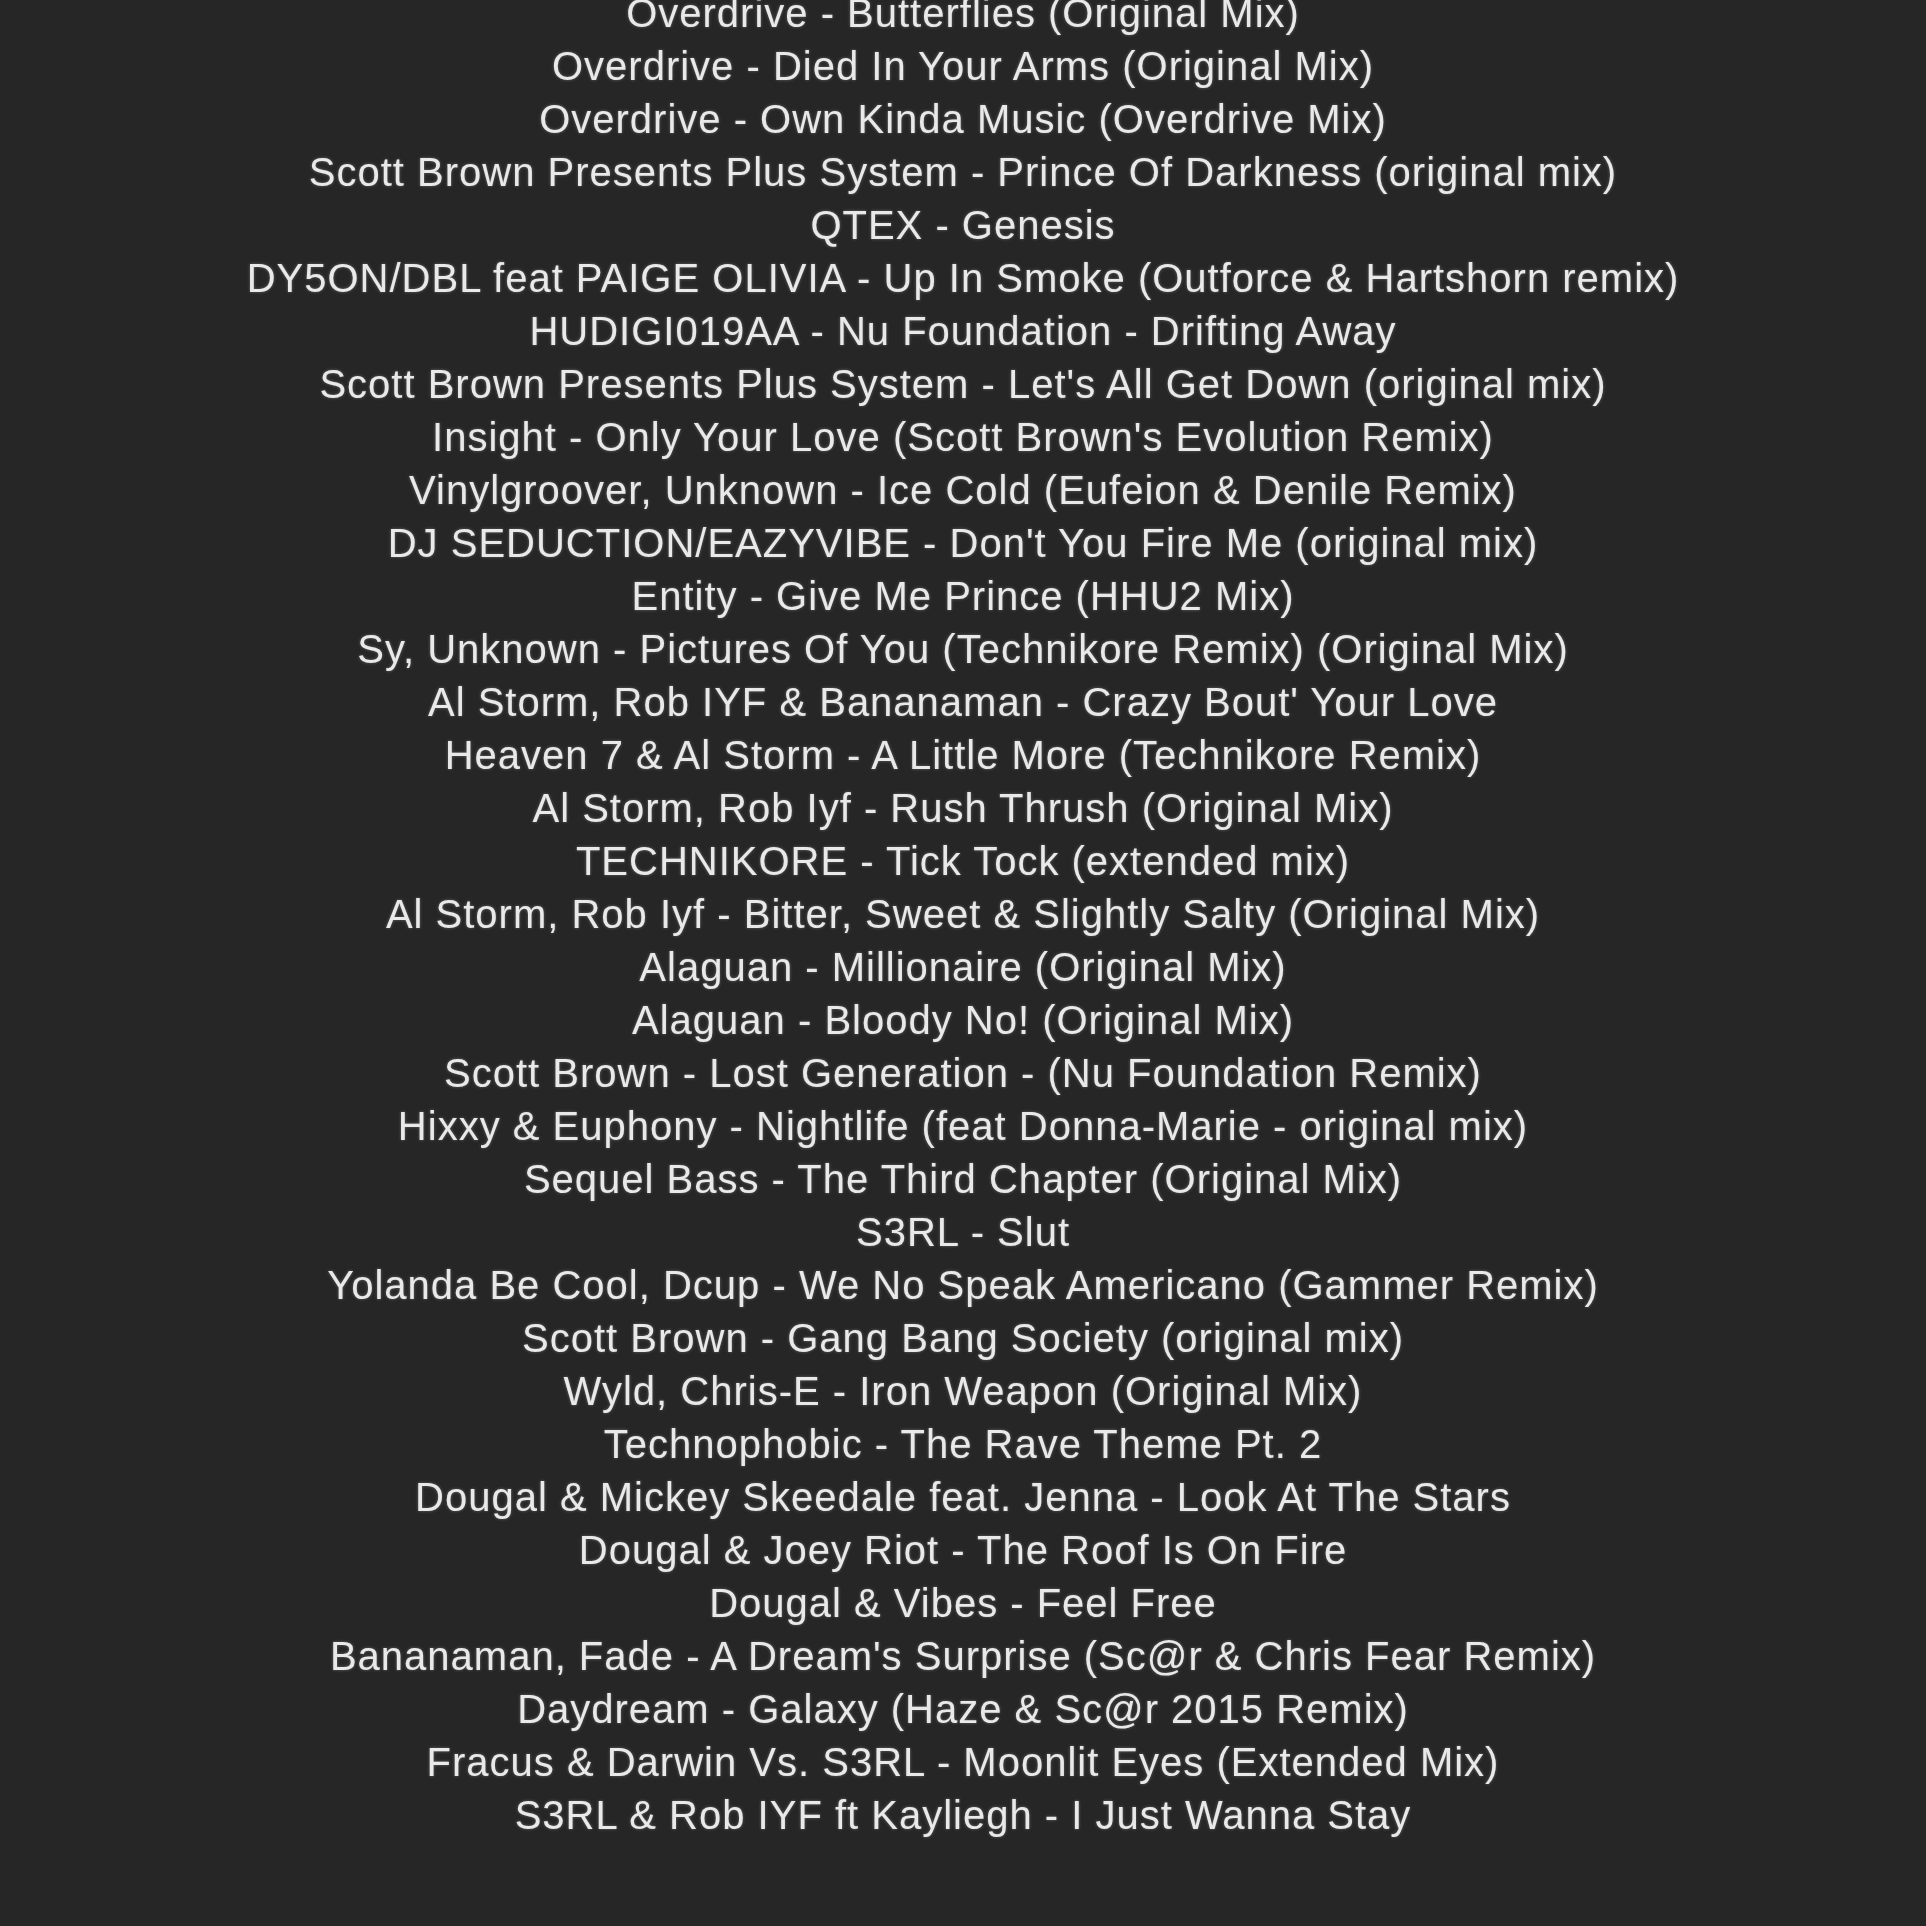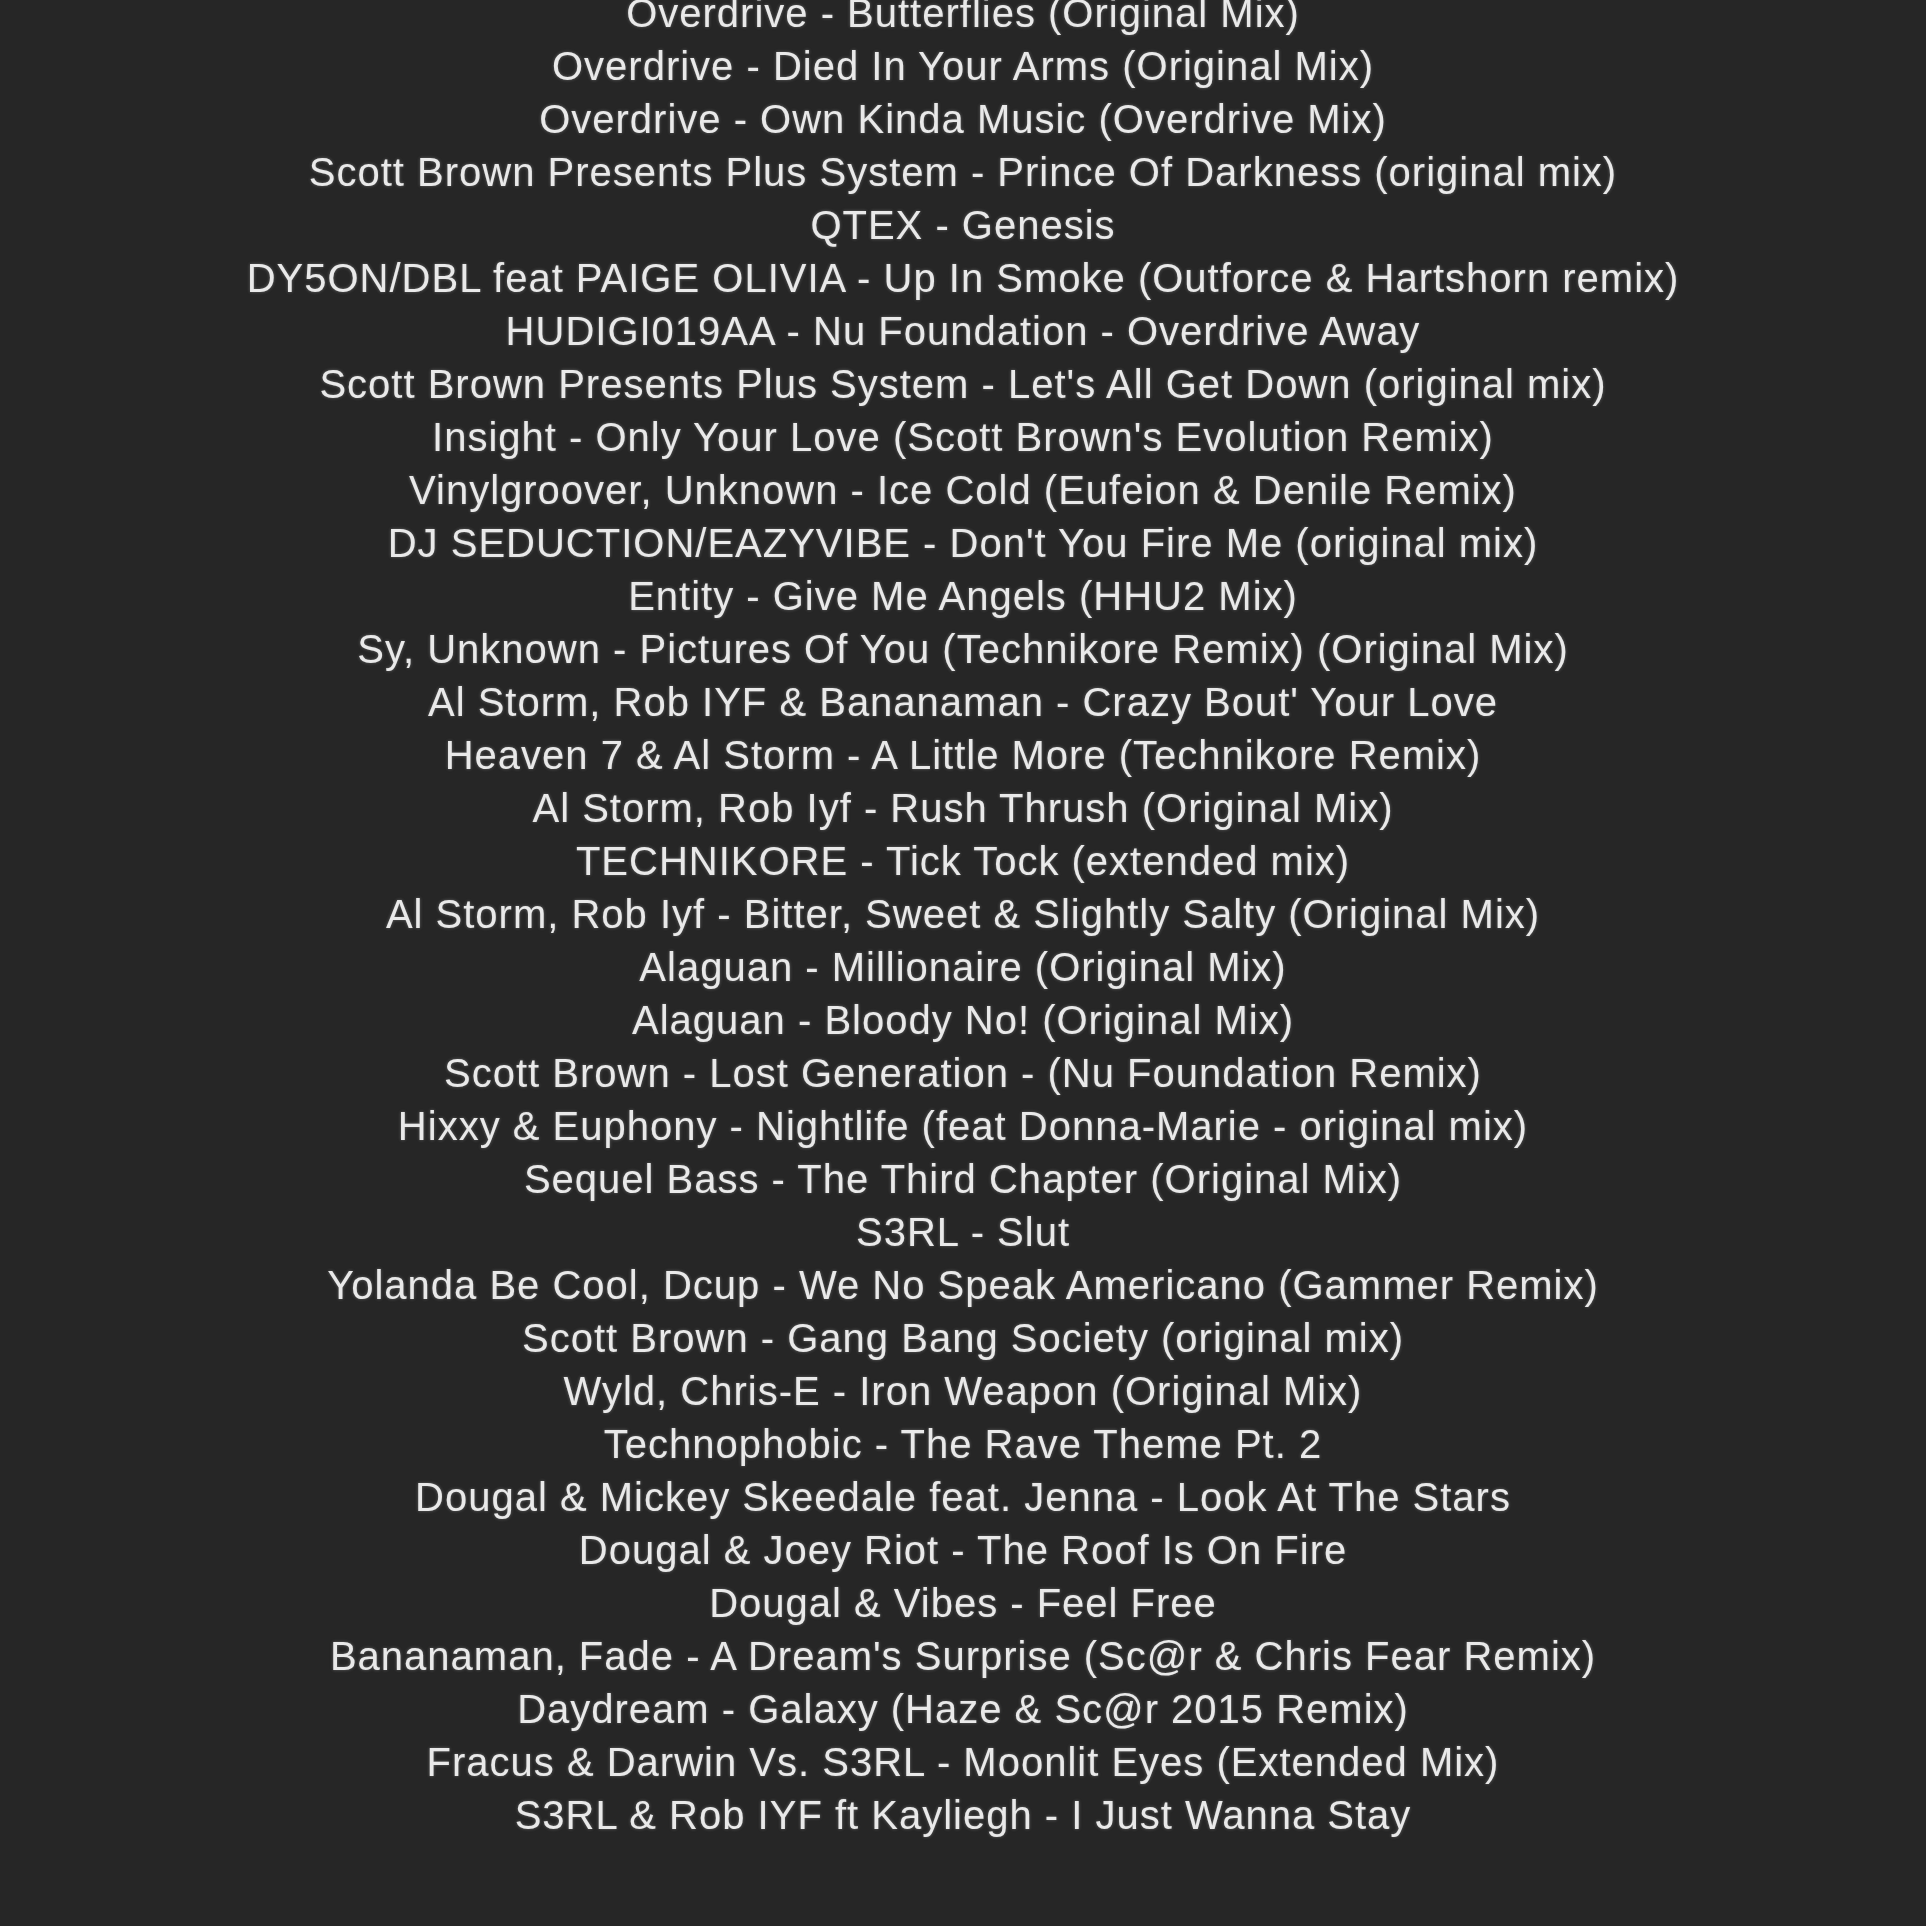--- a/index.html
+++ b/index.html
@@ -33,26 +33,26 @@
 </head>
 <body>
 
 <div class="tracklist">
     <div class="track-line">Overdrive - Butterflies (Original Mix)</div>
     <div class="track-line">Overdrive - Died In Your Arms (Original Mix)</div>
     <div class="track-line">Overdrive - Own Kinda Music (Overdrive Mix)</div>
     <div class="track-line">Scott Brown Presents Plus System - Prince Of Darkness (original mix)</div>
     <div class="track-line">QTEX - Genesis</div>
     <div class="track-line">DY5ON/DBL feat PAIGE OLIVIA - Up In Smoke (Outforce &amp; Hartshorn remix)</div>
-    <div class="track-line">HUDIGI019AA - Nu Foundation - Overdrive Away</div>
+    <div class="track-line">HUDIGI019AA - Nu Foundation - Drifting Away</div>
     <div class="track-line">Scott Brown Presents Plus System - Let's All Get Down (original mix)</div>
     <div class="track-line">Insight - Only Your Love (Scott Brown's Evolution Remix)</div>
     <div class="track-line">Vinylgroover, Unknown - Ice Cold (Eufeion &amp; Denile Remix)</div>
     <div class="track-line">DJ SEDUCTION/EAZYVIBE - Don't You Fire Me (original mix)</div>
-    <div class="track-line">Entity - Give Me Angels (HHU2 Mix)</div>
+    <div class="track-line">Entity - Give Me Prince (HHU2 Mix)</div>
     <div class="track-line">Sy, Unknown - Pictures Of You (Technikore Remix) (Original Mix)</div>
     <div class="track-line">Al Storm, Rob IYF &amp; Bananaman - Crazy Bout' Your Love</div>
     <div class="track-line">Heaven 7 &amp; Al Storm - A Little More (Technikore Remix)</div>
     <div class="track-line">Al Storm, Rob Iyf - Rush Thrush (Original Mix)</div>
     <div class="track-line">TECHNIKORE - Tick Tock (extended mix)</div>
     <div class="track-line">Al Storm, Rob Iyf - Bitter, Sweet &amp; Slightly Salty (Original Mix)</div>
     <div class="track-line">Alaguan - Millionaire (Original Mix)</div>
     <div class="track-line">Alaguan - Bloody No! (Original Mix)</div>
     <div class="track-line">Scott Brown - Lost Generation - (Nu Foundation Remix)</div>
     <div class="track-line">Hixxy &amp; Euphony - Nightlife (feat Donna-Marie - original mix)</div>

